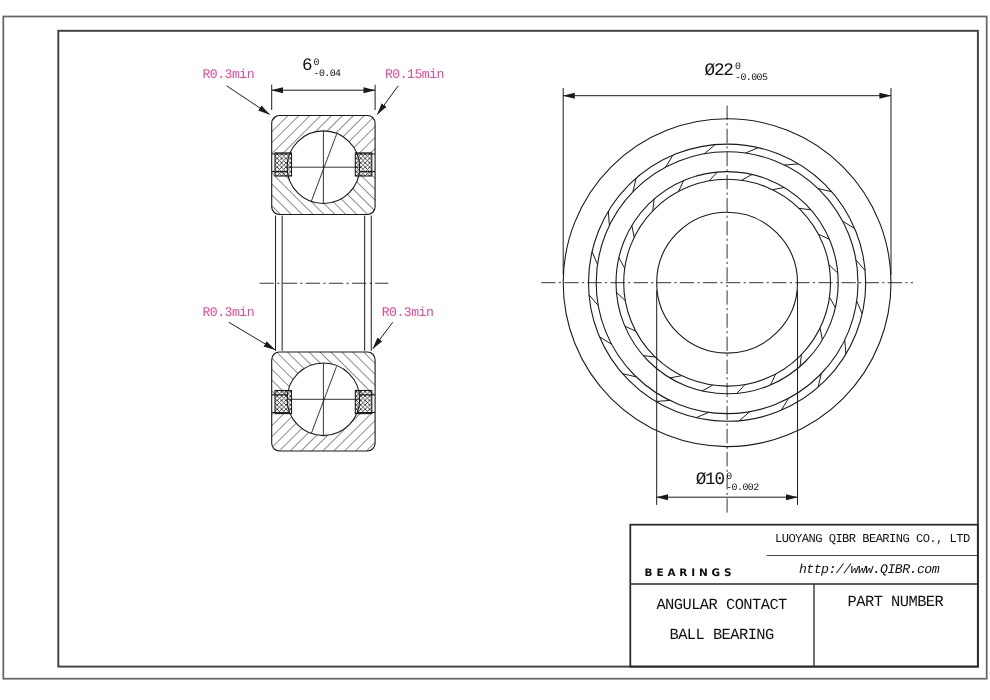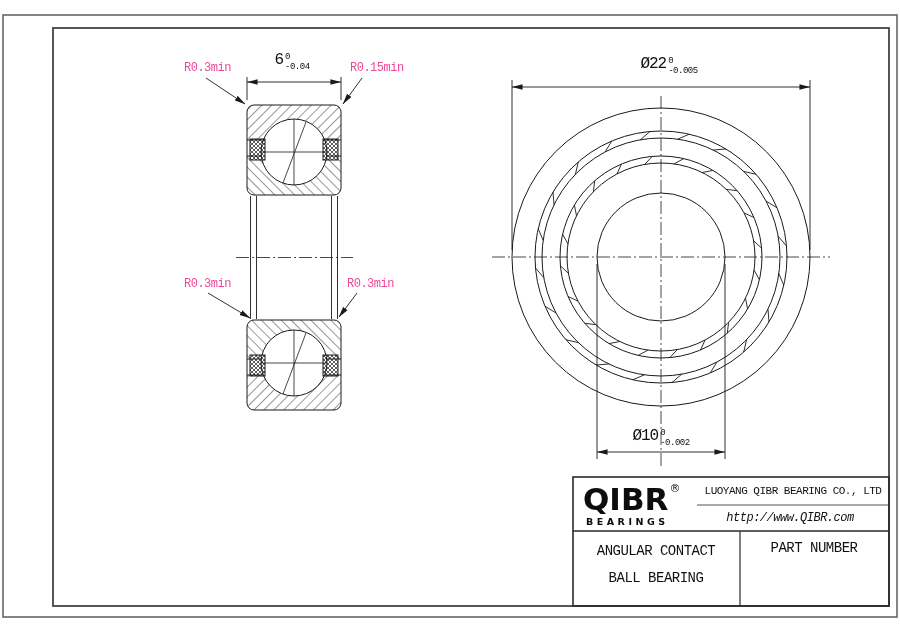--- a/index.html
+++ b/index.html
@@ -215,23 +215,20 @@
   </div>
 
   <div class="dimtext" style="left:661px;top:428px;">
     <span class="val">Ø10</span>
     <span class="tol">
       <span>0</span>
       <span>-0.002</span>
     </span>
   </div>
 
-  <div class="tb brand" style="left:583px;top:483px;">
-    <span>QIBR</span><sup>®</sup>
-  </div>
   <div class="tb brand-sub" style="left:586px;top:516px;">BEARINGS</div>
 
   <div class="tb company center" style="left:793px;top:485px;">LUOYANG QIBR BEARING CO., LTD</div>
   <div class="tb website center" style="left:790px;top:511px;font-style:italic;">http://www.QIBR.com</div>
 
   <div class="tb prodline center" style="left:656px;top:543px;">ANGULAR CONTACT</div>
   <div class="tb prodline center" style="left:656px;top:570px;">BALL BEARING</div>
 
   <div class="tb pn-label center" style="left:814px;top:540px;">PART NUMBER</div>
 

